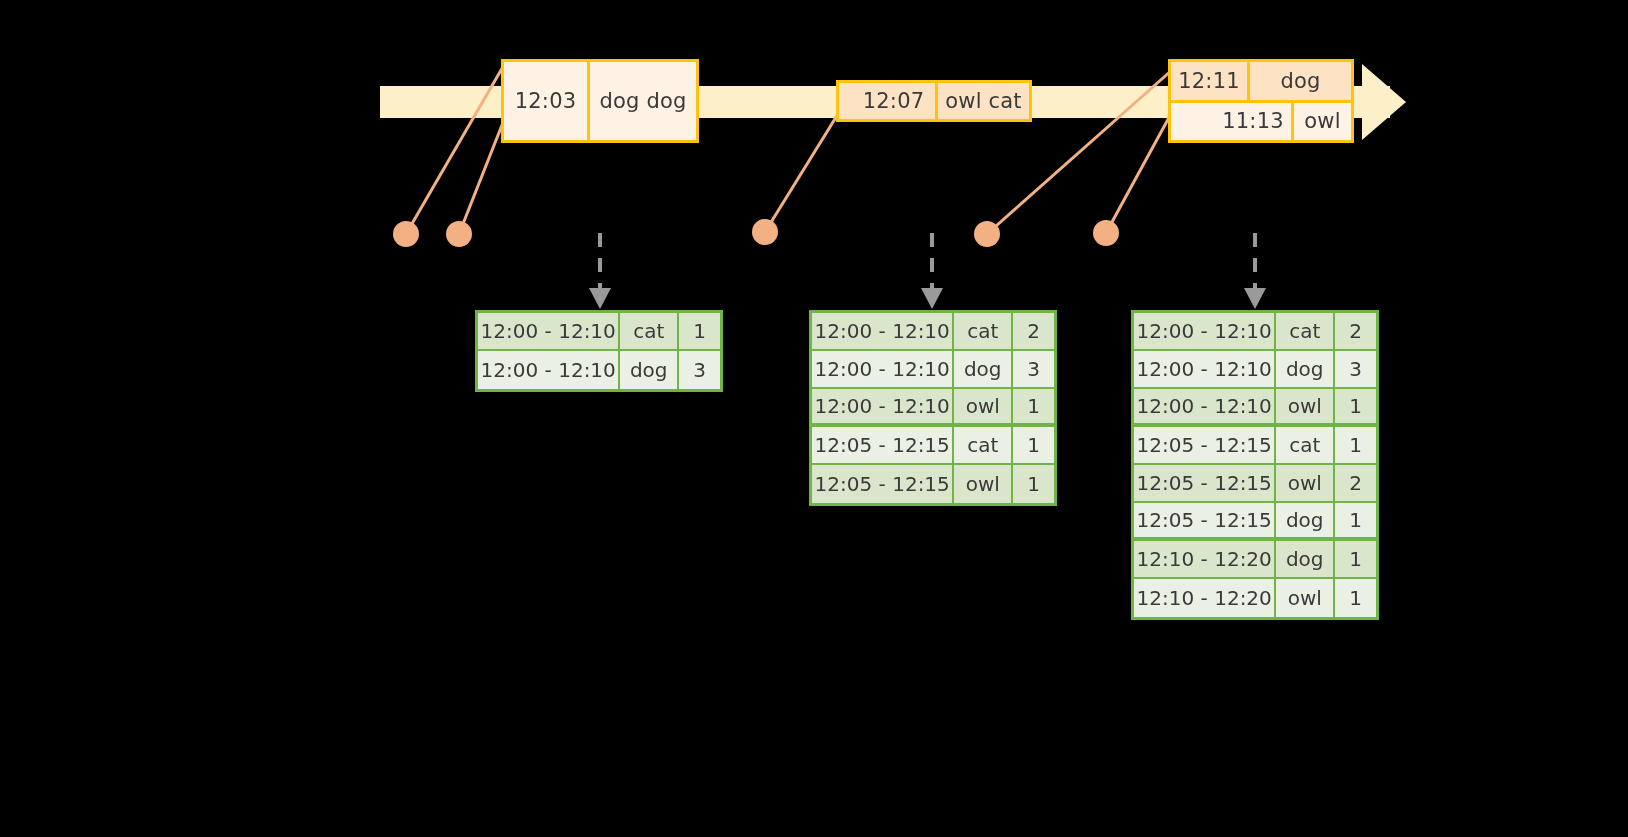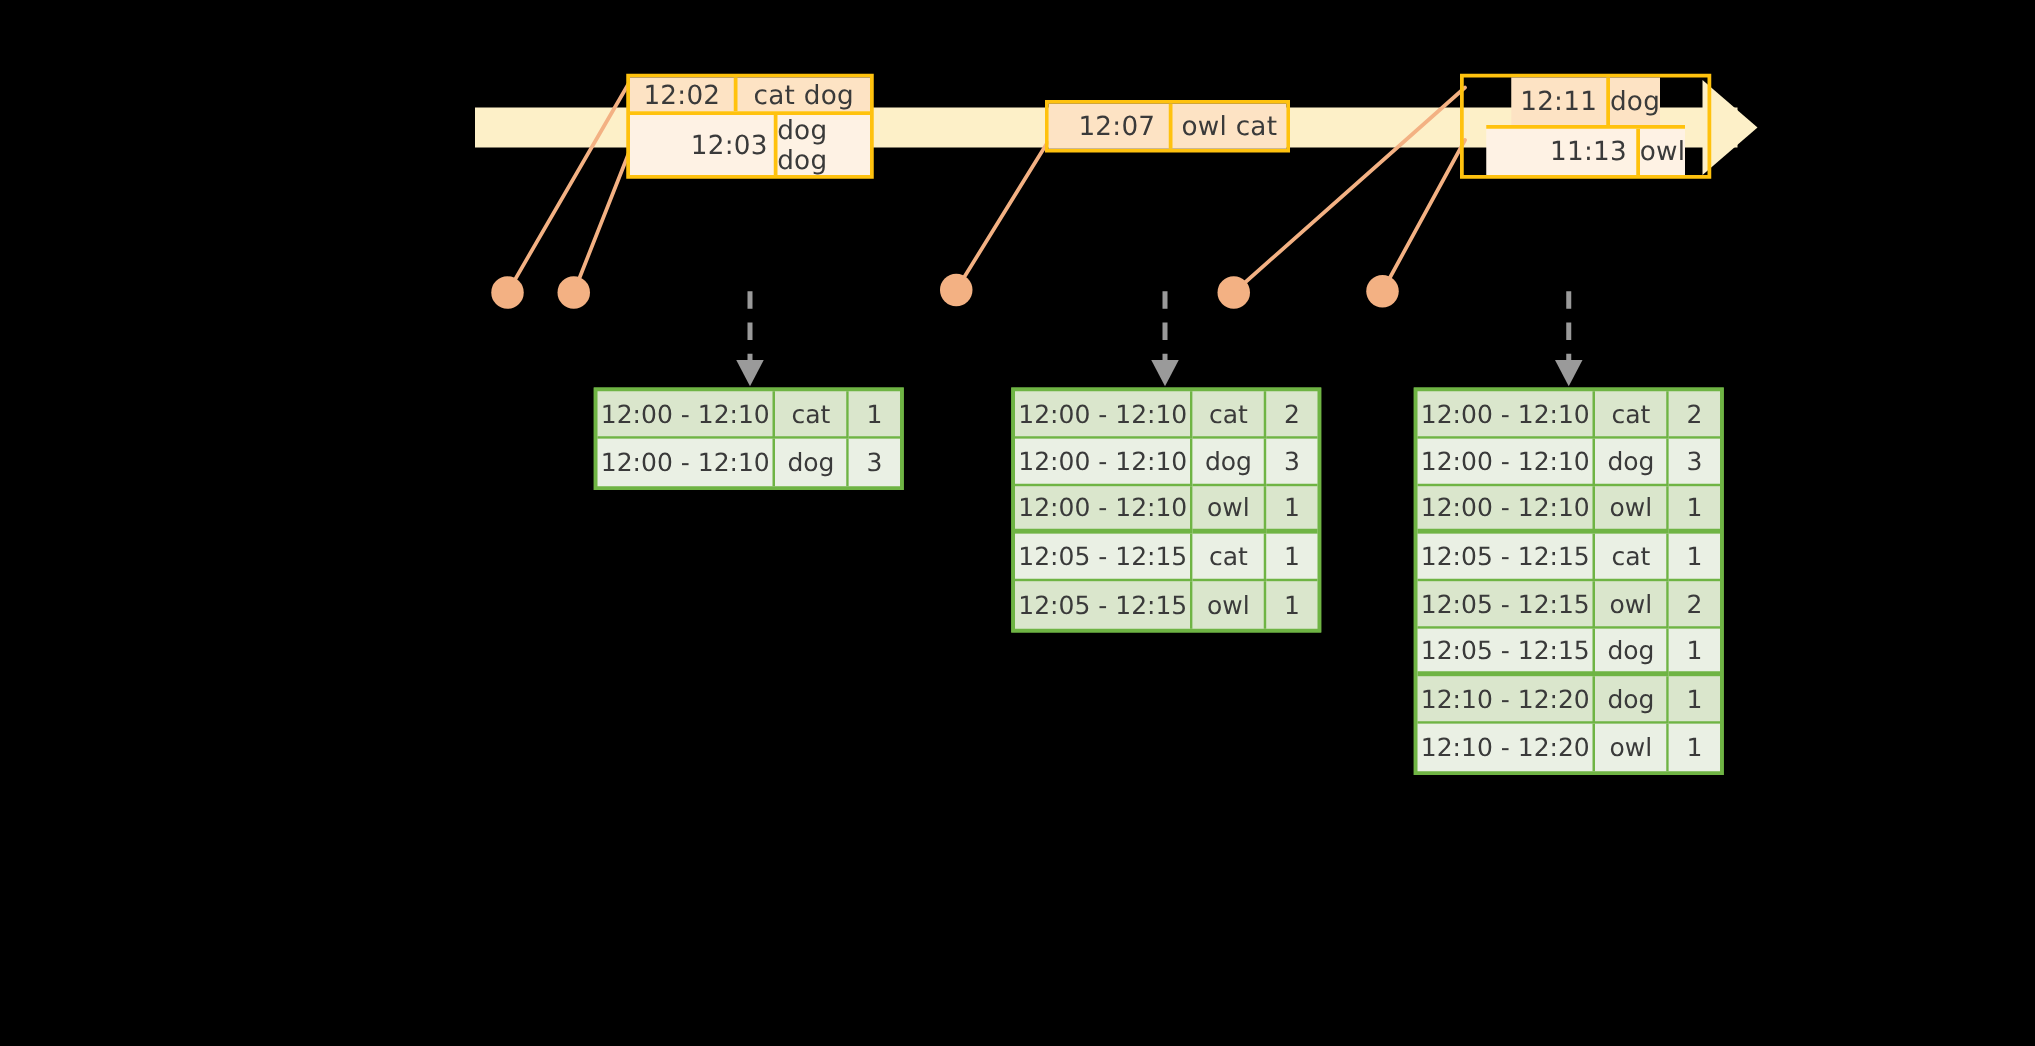--- a/index.html
+++ b/index.html
@@ -71,38 +71,34 @@
         <polygon points="921,288 943,288 932,309" stroke="none"></polygon>
       </g>
       <g>
         <line x1="1255" y1="233" x2="1255" y2="288" stroke-dasharray="14 11"></line>
         <polygon points="1244,288 1266,288 1255,309" stroke="none"></polygon>
       </g>
     </g>
   </svg>
 
   <div class="evbox" id="evbox-1" style="left:501px;top:59px;width:198px;height:84px;">
-    <div class="evrow a">
-      <span class="t" style="width:83px;">12:02</span>
-      <span class="v">cat dog</span>
-    </div>
     <div class="evrow b">
       <span class="t" style="width:83px;">12:03</span>
       <span class="v">dog dog</span>
     </div>
   </div>
 
   <div class="evbox" id="evbox-2" style="left:836px;top:80px;width:196px;height:42px;">
     <div class="evrow a">
       <span class="t" style="width:83px;padding-left:13px;">12:07</span>
       <span class="v">owl cat</span>
     </div>
   </div>
 
-  <div class="evbox" id="evbox-3" style="left:1168px;top:59px;width:201px;height:84px;align-items:center;">
+  <div class="evbox" id="evbox-3" style="left:1168px;top:59px;width:186px;height:84px;">
     <div class="evrow a">
       <span class="t" style="width:76px;">12:11</span>
       <span class="v">dog</span>
     </div>
     <div class="evrow b">
       <span class="t" style="width:76px;">11:13</span>
       <span class="v">owl</span>
     </div>
   </div>
 

